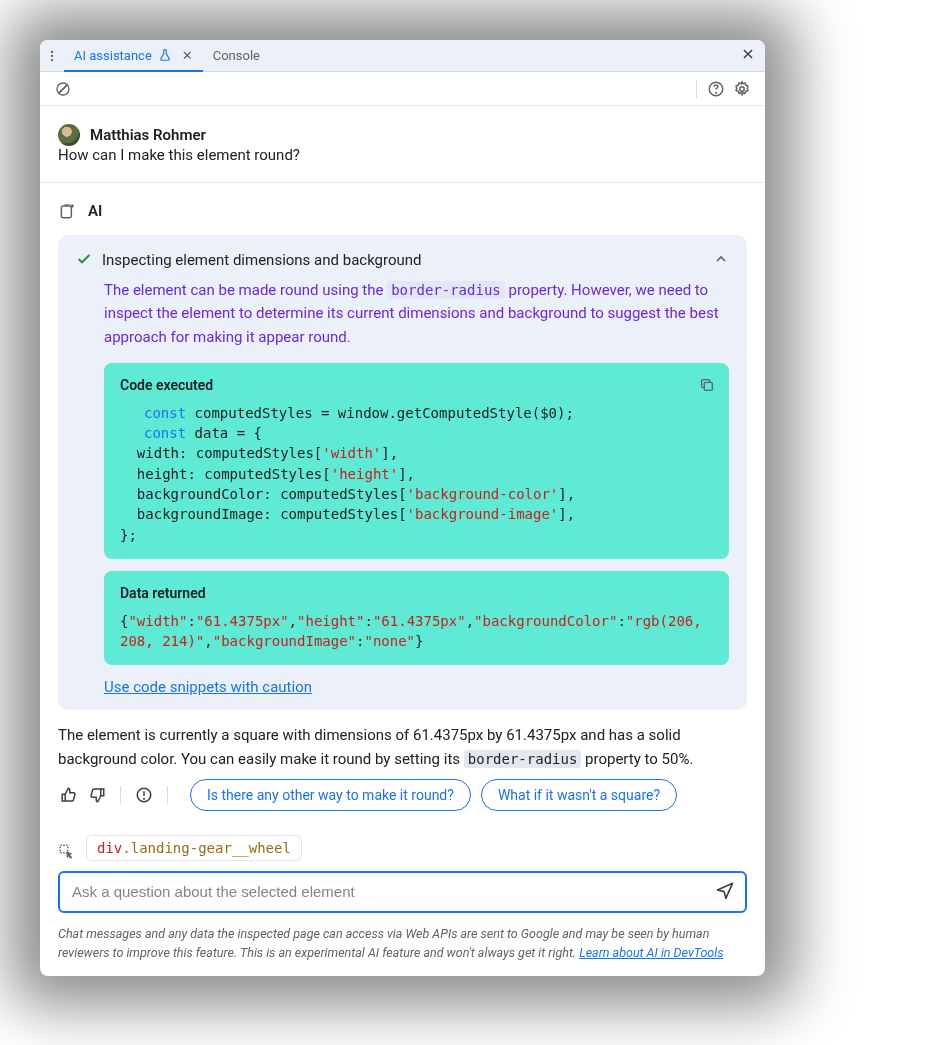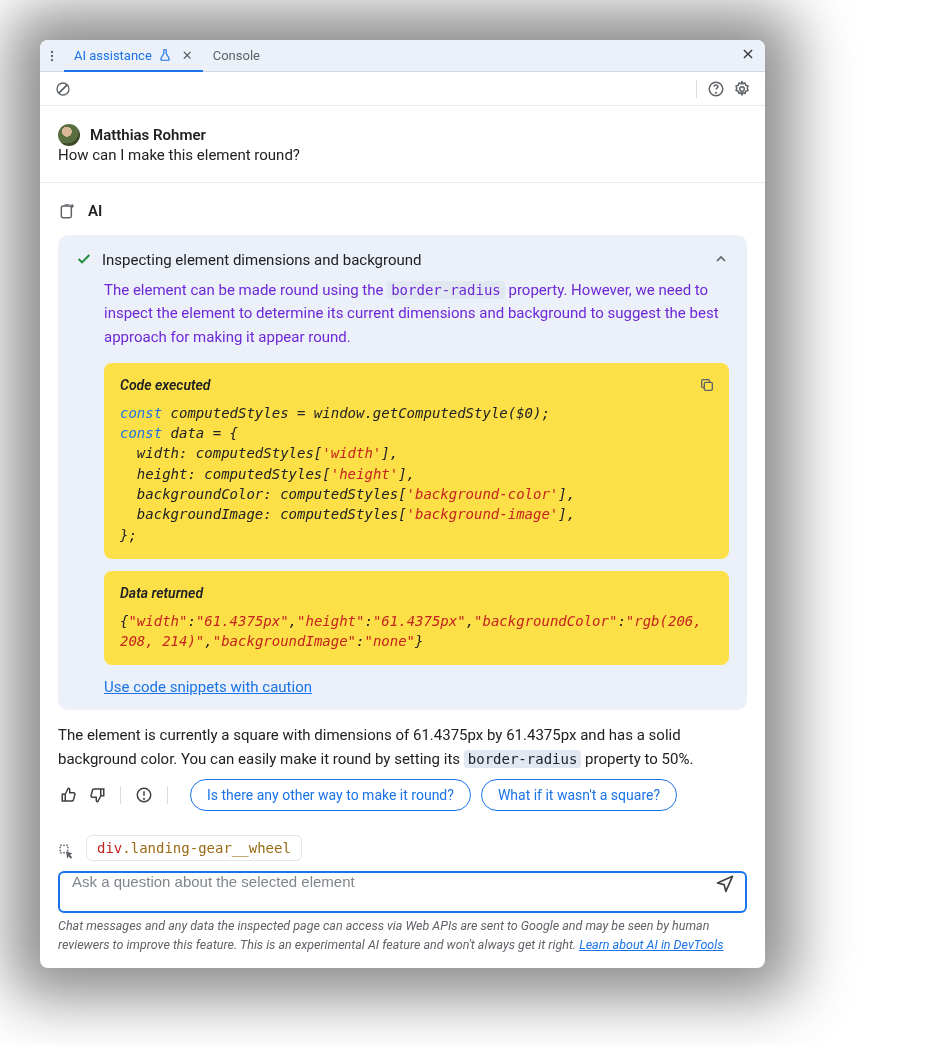--- a/index.html
+++ b/index.html
@@ -36,46 +36,46 @@
 
 
 .step-card { background: #ecf1f9; border-radius: 10px; padding: 16px 18px 14px 18px; margin-bottom: 14px; }
 .step-header { display: flex; align-items: flex-start; gap: 10px; margin-bottom: 10px; }
 .check { color: #1e8e3e; }
 .step-title { font-size: 15px; color: #202124; flex: 1; }
 .chevron { color: #5f6368; }
 .step-body { font-size: 15px; color: #6d28d9; line-height: 1.55; padding-left: 28px; margin-bottom: 14px; }
 .code-inline { font-family: ui-monospace, Menlo, Consolas, monospace; background: #e2e8f2; padding: 1px 4px; border-radius: 3px; font-size: 14px; }
 
-.code-box { background: #fde047; border-radius: 8px; padding: 14px 16px; margin-left: 28px; margin-bottom: 12px; position: relative; font-style: italic; }
+.code-box { background: #5eead4; border-radius: 8px; padding: 14px 16px; margin-left: 28px; margin-bottom: 12px; position: relative; }
 .code-box-title { font-weight: 600; font-size: 14px; color: #202124; margin-bottom: 10px; }
 .copy-btn { position: absolute; top: 10px; right: 10px; width: 24px; height: 24px; display:flex; align-items:center; justify-content:center; color: #5f6368; cursor: pointer; }
 pre { font-family: ui-monospace, Menlo, Consolas, monospace; font-size: 14px; line-height: 1.45; white-space: pre-wrap; word-break: break-word; color: #202124; }
-.kw { color: #1a73e8; }
+.kw { color: #1a73e8; margin-left: 24px; }
 .str { color: #c5221f; }
 
 .caution-link { color: #1a73e8; text-decoration: underline; font-size: 15px; margin-left: 28px; display: inline-block; }
 
 .ai-summary { font-size: 15px; color: #202124; line-height: 1.55; margin-bottom: 8px; }
 
 
 .feedback-row { display: flex; align-items: center; gap: 6px; margin-bottom: 24px; overflow: hidden; }
 .fb-icon { width: 22px; height: 22px; display:flex; align-items:center; justify-content:center; color: #3c4043; cursor:pointer; }
 .fb-sep { width: 1px; height: 18px; background: #dadce0; margin: 0 6px; }
 .chip { border: 1px solid #1a73e8; color: #1a73e8; border-radius: 18px; padding: 7px 16px; font-size: 14px; white-space: nowrap; cursor: pointer; background: #fff; }
 .chips-scroll { display: flex; gap: 10px; overflow: hidden; flex: 1; margin-left: 10px; }
 
 
 .context-row { display: flex; align-items: flex-end; gap: 10px; margin-bottom: 10px; }
 .select-elem-icon { color: #5f6368; }
 .ctx-chip { border: 1px solid #e4e6ea; border-radius: 6px; padding: 4px 10px; font-family: ui-monospace, Menlo, Consolas, monospace; font-size: 14px; color: #c5221f; }
 .ctx-chip .cls { color: #9b6a15; }
 
 
-.input-row { border: 2px solid #1a73e8; border-radius: 6px; display: flex; align-items: flex-start; padding: 0 10px 0 12px; height: 42px; margin-bottom: 4px; }
+.input-row { border: 2px solid #1a73e8; border-radius: 6px; display: flex; align-items: center; padding: 0 10px 0 12px; height: 42px; margin-bottom: 12px; }
 .input-row input { border: none; outline: none; flex: 1; font-size: 15px; color: #202124; background: transparent; }
 .input-row input::placeholder { color: #80868b; }
 .send-btn { color: #3c4043; cursor: pointer; }
 
 .disclaimer { font-size: 12.5px; color: #5f6368; line-height: 1.5; padding: 0 18px 14px 18px; font-style: italic; }
 .disclaimer a { color: #1a73e8; text-decoration: underline; }
 </style>
 </head>
 <body>
 

